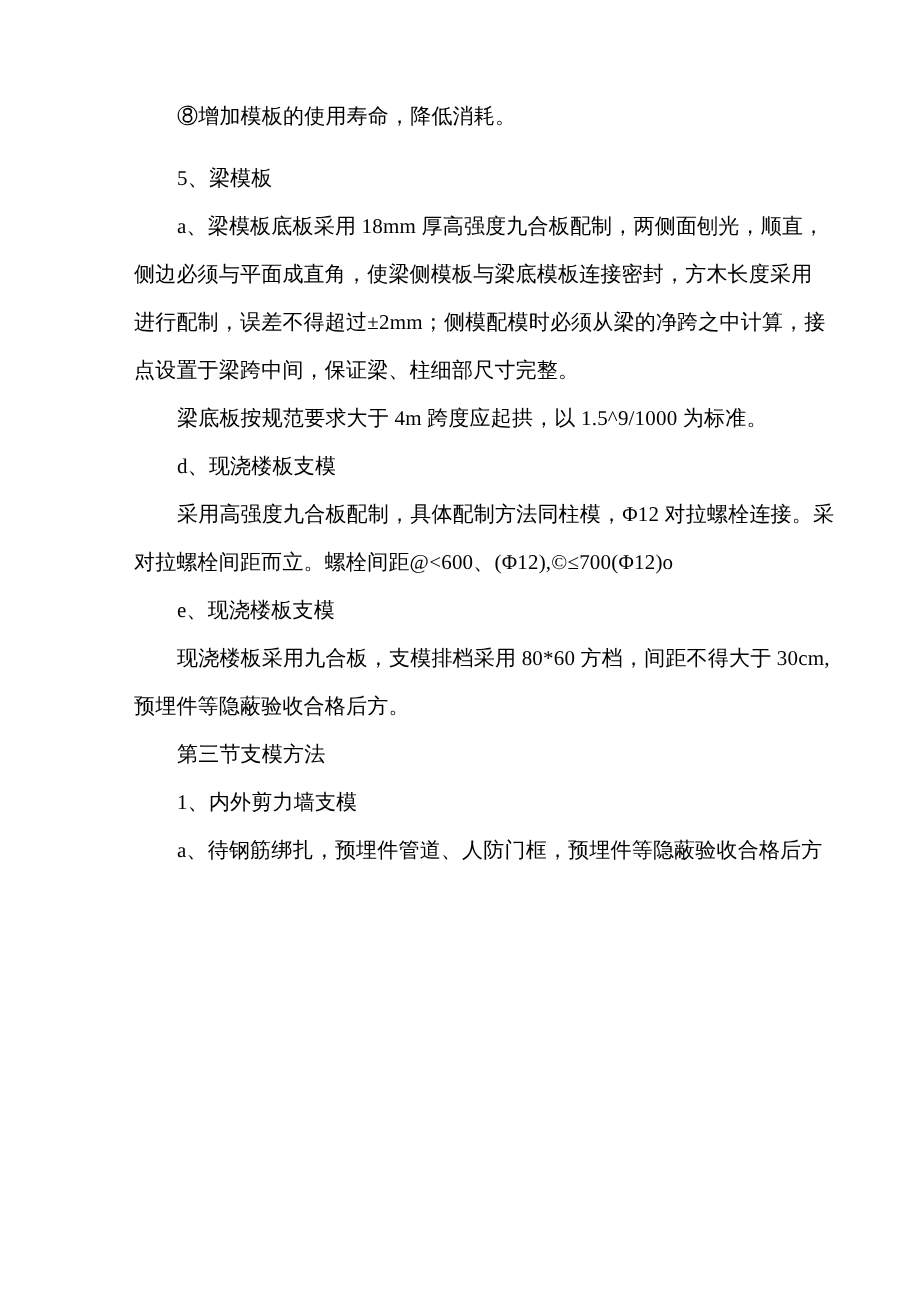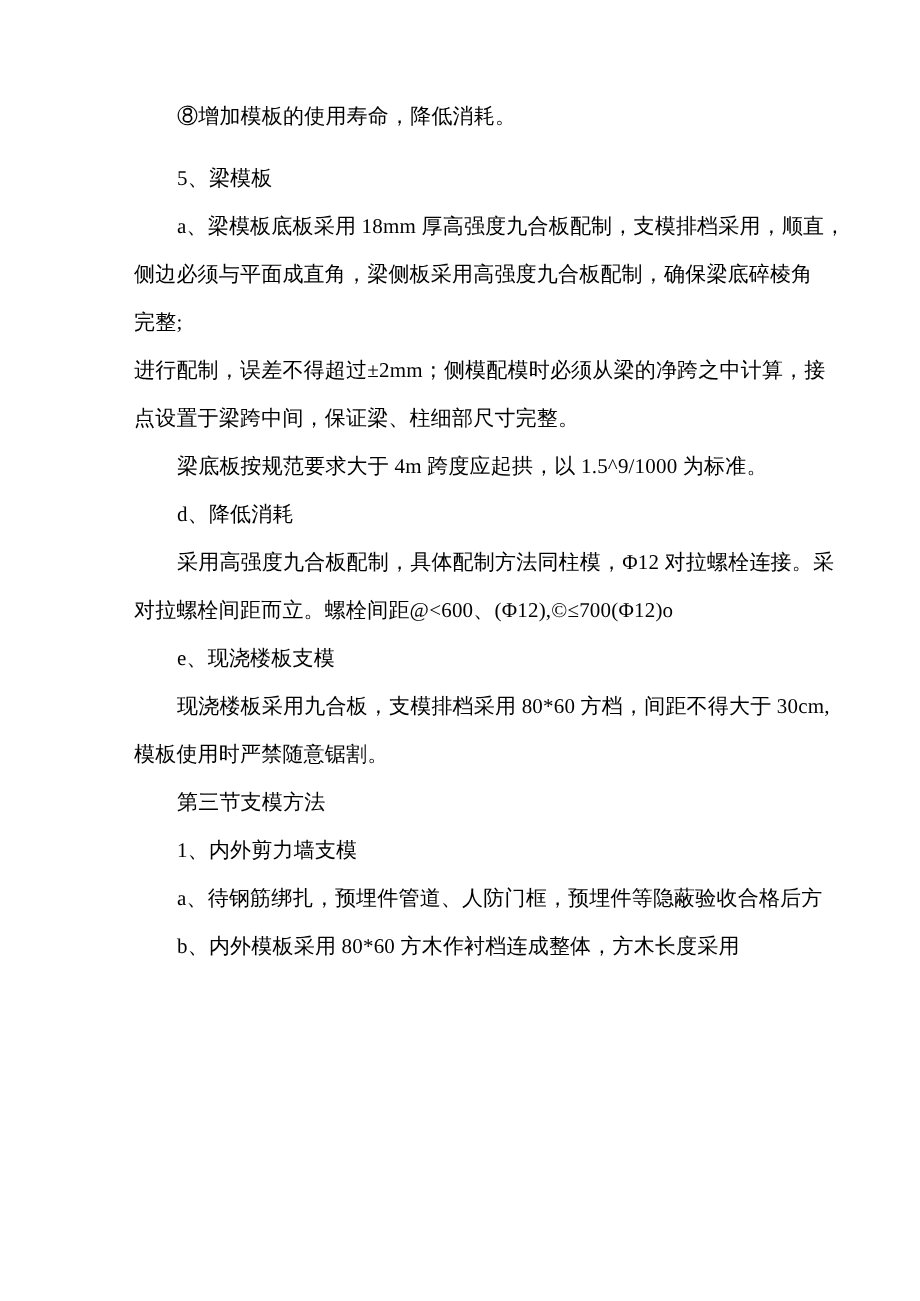--- a/index.html
+++ b/index.html
@@ -29,30 +29,28 @@
   .doc-line.indent { padding-left: 43px; }
   .doc-line.gap-after { margin-bottom: 14px; }
 </style>
 </head>
 <body>
 
 <div class="page">
   <div class="doc-body">
       <div class="doc-line indent gap-after">⑧增加模板的使用寿命，降低消耗。</div>
       <div class="doc-line indent">5、梁模板</div>
-      <div class="doc-line indent">a、梁模板底板采用 18mm 厚高强度九合板配制，支模排档采用，顺直，</div>
-      <div class="doc-line">侧边必须与平面成直角，梁侧板采用高强度九合板配制，确保梁底碎棱角</div>
-      <div class="doc-line">完整;</div>
+      <div class="doc-line indent">a、梁模板底板采用 18mm 厚高强度九合板配制，两侧面刨光，顺直，</div>
+      <div class="doc-line">侧边必须与平面成直角，使梁侧模板与梁底模板连接密封，方木长度采用</div>
       <div class="doc-line">进行配制，误差不得超过±2mm；侧模配模时必须从梁的净跨之中计算，接</div>
       <div class="doc-line">点设置于梁跨中间，保证梁、柱细部尺寸完整。</div>
       <div class="doc-line indent">梁底板按规范要求大于 4m 跨度应起拱，以 1.5^9/1000 为标准。</div>
-      <div class="doc-line indent">d、降低消耗</div>
+      <div class="doc-line indent">d、现浇楼板支模</div>
       <div class="doc-line indent">采用高强度九合板配制，具体配制方法同柱模，Φ12 对拉螺栓连接。采</div>
       <div class="doc-line">对拉螺栓间距而立。螺栓间距@&lt;600、(Φ12),©≤700(Φ12)o</div>
       <div class="doc-line indent">e、现浇楼板支模</div>
       <div class="doc-line indent">现浇楼板采用九合板，支模排档采用 80*60 方档，间距不得大于 30cm,</div>
-      <div class="doc-line">模板使用时严禁随意锯割。</div>
+      <div class="doc-line">预埋件等隐蔽验收合格后方。</div>
       <div class="doc-line indent">第三节支模方法</div>
       <div class="doc-line indent">1、内外剪力墙支模</div>
       <div class="doc-line indent">a、待钢筋绑扎，预埋件管道、人防门框，预埋件等隐蔽验收合格后方</div>
-      <div class="doc-line indent">b、内外模板采用 80*60 方木作衬档连成整体，方木长度采用</div>
     </div>
 </div>
 
 </body></html>

